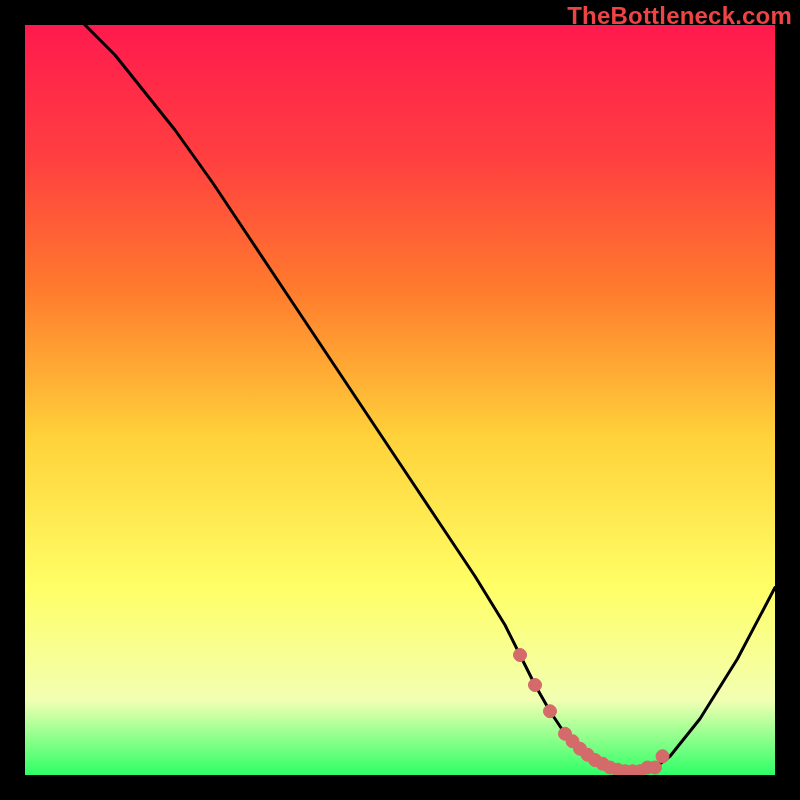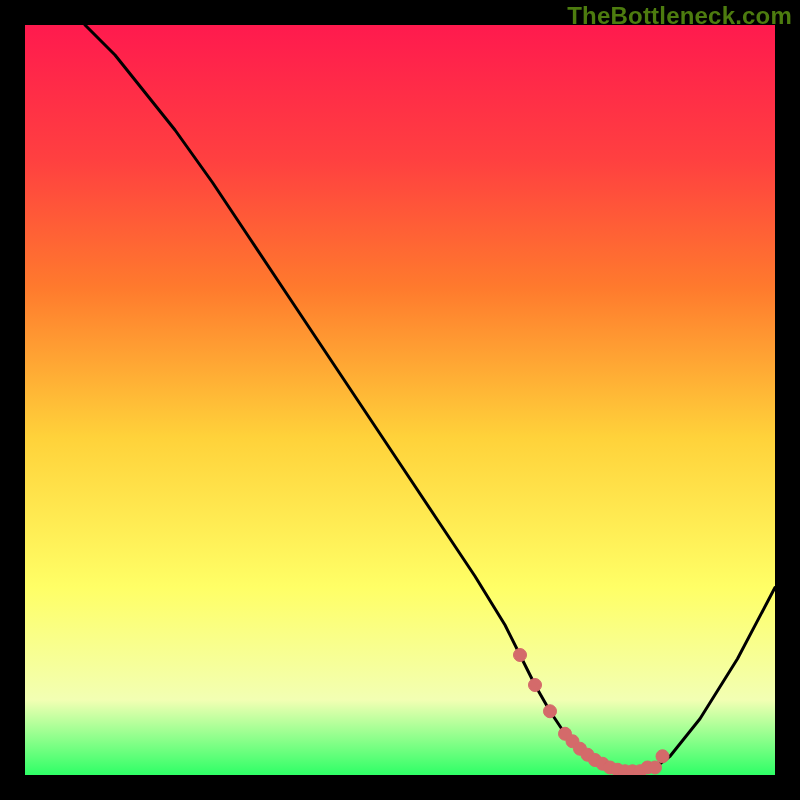--- a/index.html
+++ b/index.html
@@ -22,21 +22,21 @@
     left: 25px;
     top: 25px;
     width: 750px;
     height: 750px;
     overflow: hidden;
   }
   .watermark {
     position: absolute;
     top: 2px;
     right: 8px;
-    color: #4d7c0f;
+    color: #ef4444;
     font-size: 24px;
     font-weight: 600;
     letter-spacing: 0.2px;
     user-select: none;
   }
   svg {
     display: block;
   }
 </style>
 </head>

